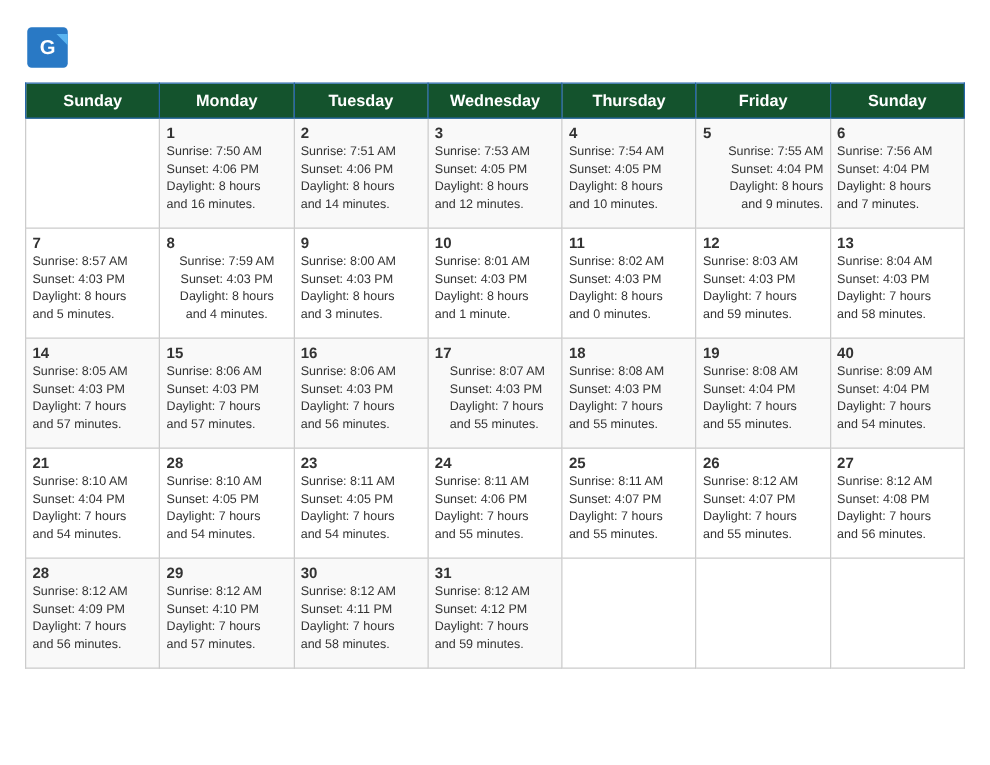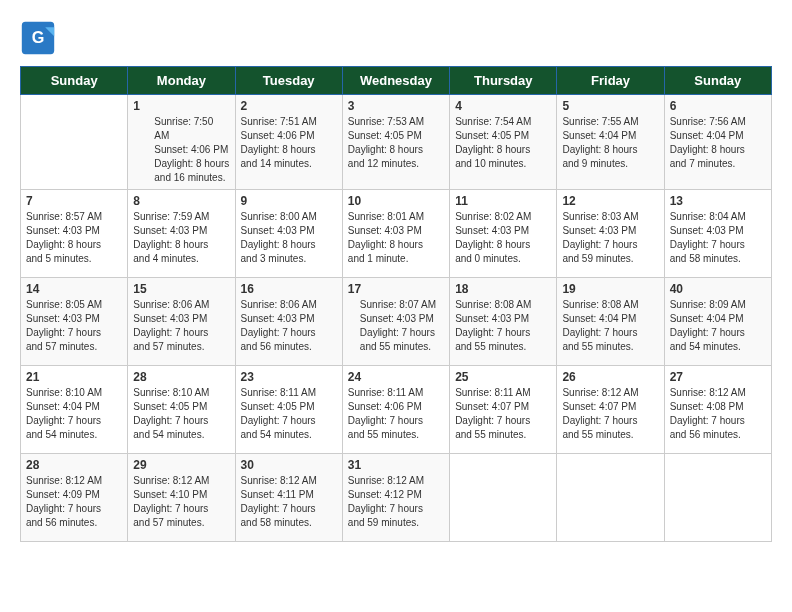--- a/index.html
+++ b/index.html
@@ -109,21 +109,21 @@
         <th>Thursday</th>
         <th>Friday</th>
         <th>Sunday</th>
       </tr>
   </thead>
   <tbody id="calendar-body">
   <tr>
         <td class="empty"></td>
         <td>
           <span class="day-num">1</span>
-          <div class="day-info" style="white-space: pre-line; margin-left: 21px;">Sunrise: 7:50 AM
+          <div class="day-info" style="white-space: pre-line;">Sunrise: 7:50 AM
 Sunset: 4:06 PM
 Daylight: 8 hours
 and 16 minutes.</div>
         </td>
         <td>
           <span class="day-num">2</span>
           <div class="day-info" style="white-space: pre-line;">Sunrise: 7:51 AM
 Sunset: 4:06 PM
 Daylight: 8 hours
 and 14 minutes.</div>
@@ -137,21 +137,21 @@
         </td>
         <td>
           <span class="day-num">4</span>
           <div class="day-info" style="white-space: pre-line;">Sunrise: 7:54 AM
 Sunset: 4:05 PM
 Daylight: 8 hours
 and 10 minutes.</div>
         </td>
         <td>
           <span class="day-num">5</span>
-          <div class="day-info" style="white-space: pre-line;">Sunrise: 7:55 AM
+          <div class="day-info" style="white-space: pre-line; text-align: right;">Sunrise: 7:55 AM
 Sunset: 4:04 PM
 Daylight: 8 hours
 and 9 minutes.</div>
         </td>
         <td>
           <span class="day-num">6</span>
           <div class="day-info" style="white-space: pre-line;">Sunrise: 7:56 AM
 Sunset: 4:04 PM
 Daylight: 8 hours
 and 7 minutes.</div>
@@ -160,21 +160,21 @@
       <tr>
         <td>
           <span class="day-num">7</span>
           <div class="day-info" style="white-space: pre-line;">Sunrise: 8:57 AM
 Sunset: 4:03 PM
 Daylight: 8 hours
 and 5 minutes.</div>
         </td>
         <td>
           <span class="day-num">8</span>
-          <div class="day-info" style="white-space: pre-line;">Sunrise: 7:59 AM
+          <div class="day-info" style="white-space: pre-line; text-align: center;">Sunrise: 7:59 AM
 Sunset: 4:03 PM
 Daylight: 8 hours
 and 4 minutes.</div>
         </td>
         <td>
           <span class="day-num">9</span>
           <div class="day-info" style="white-space: pre-line;">Sunrise: 8:00 AM
 Sunset: 4:03 PM
 Daylight: 8 hours
 and 3 minutes.</div>

